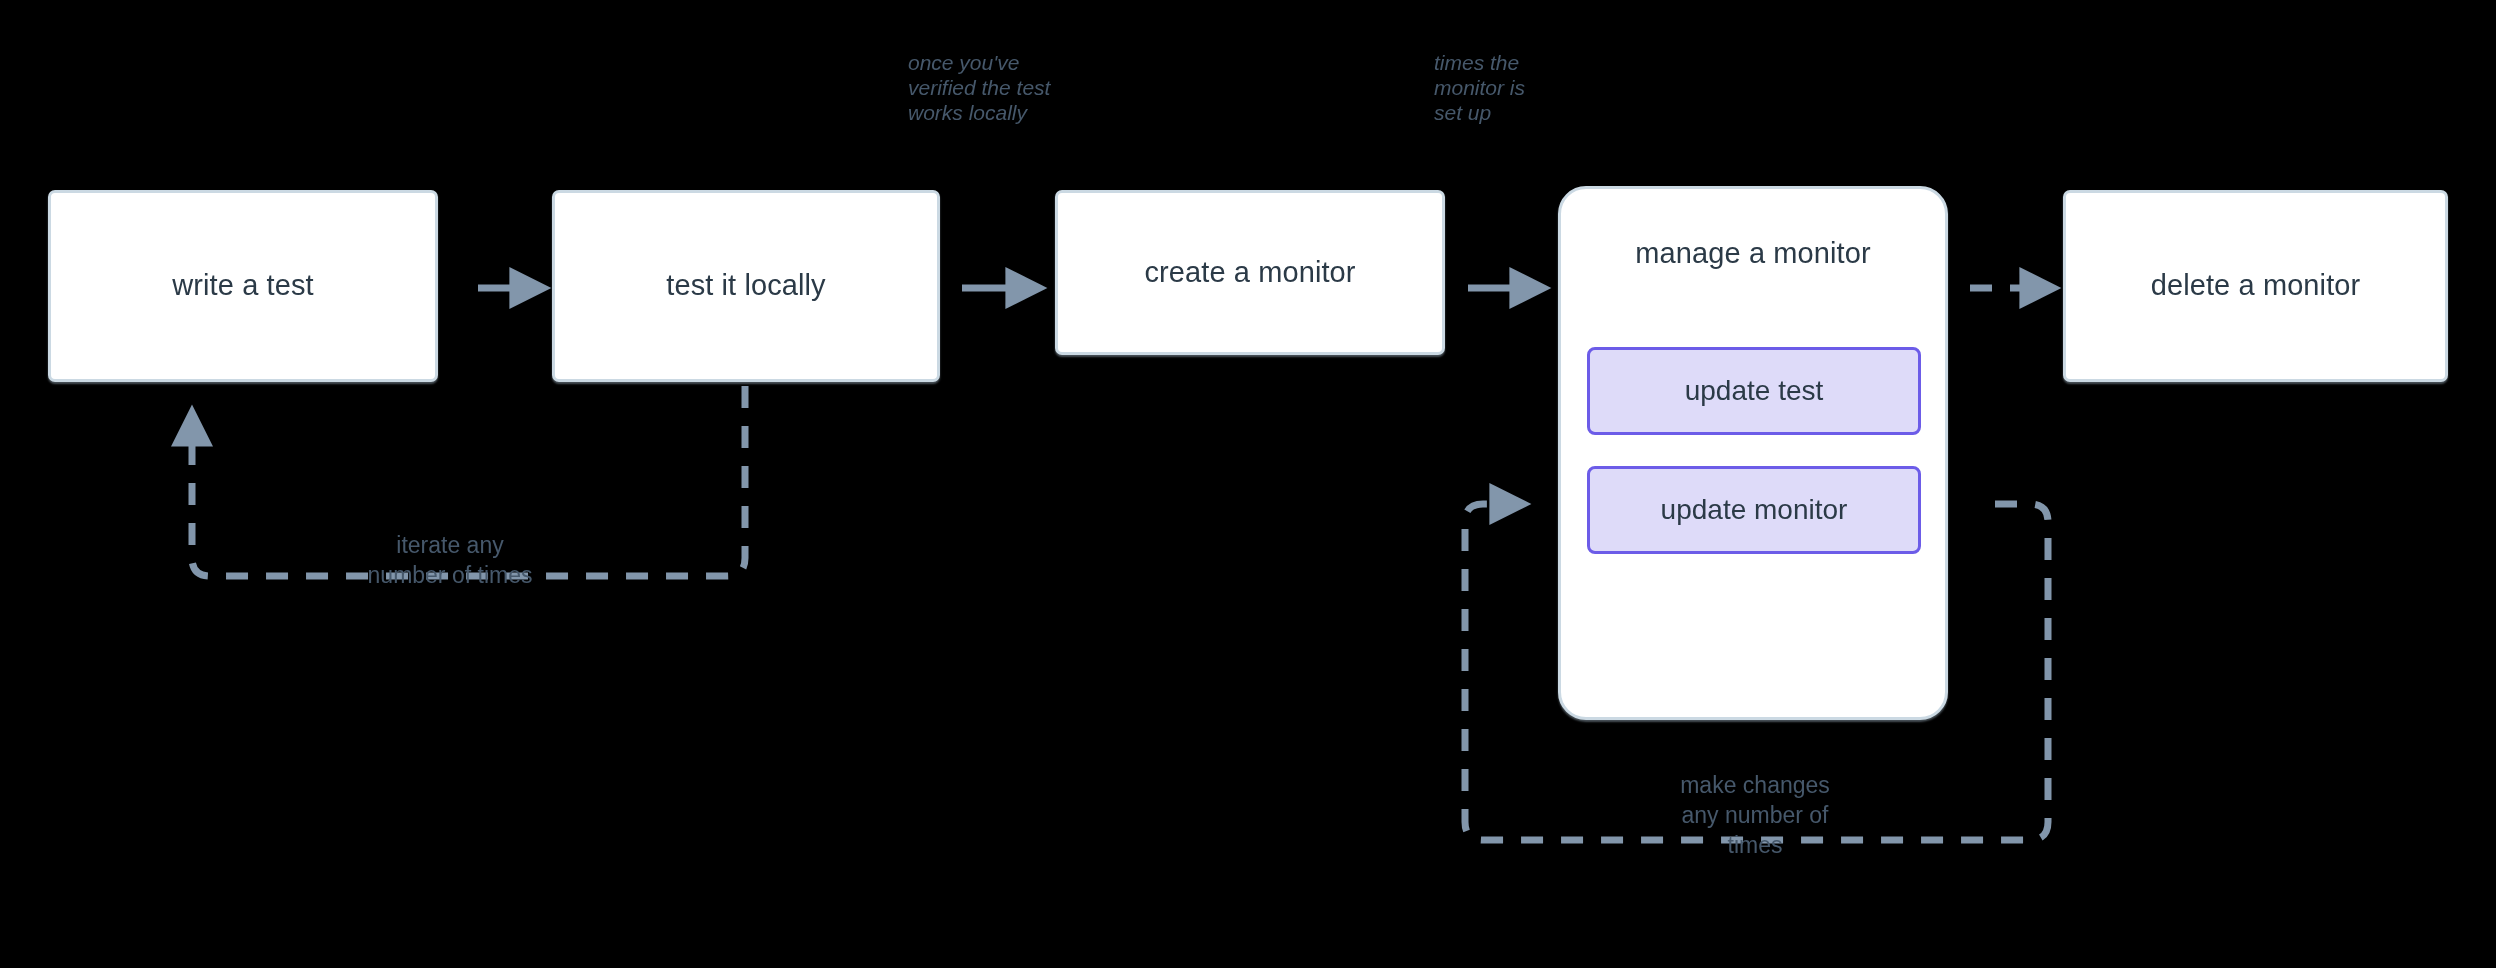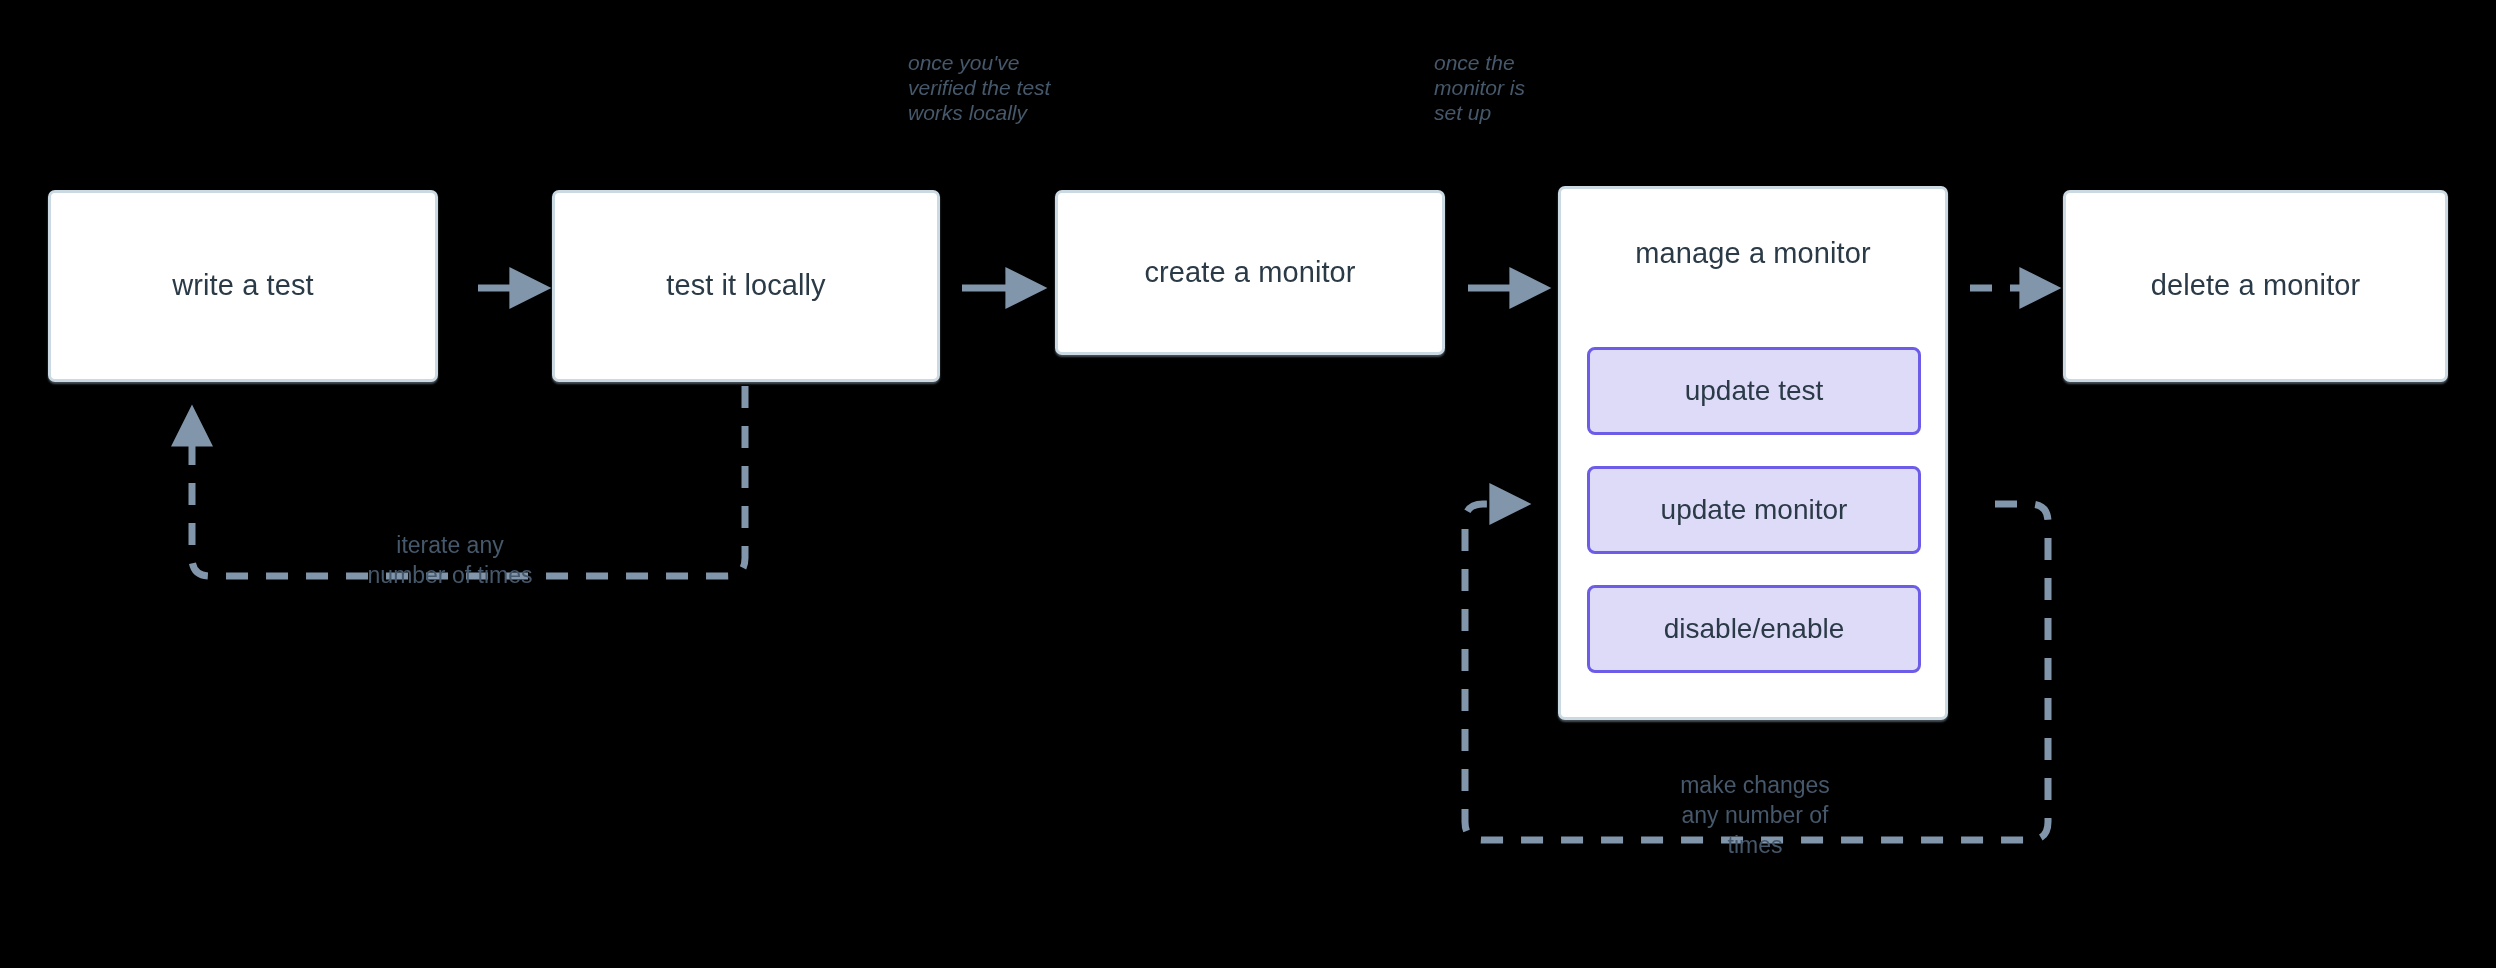--- a/index.html
+++ b/index.html
@@ -114,45 +114,42 @@
   </div>
 
   <div class="node node-simple" style="left:48px; top:190px; width:390px; height:192px;">
     <div class="node-label">write a test</div>
   </div>
 
   <div class="node node-simple" style="left:1055px; top:190px; width:390px; height:165px;">
     <div class="node-label">create a monitor</div>
   </div>
 
-  <div class="node group-node" style="left:1558px; top:186px; width:390px; height:534px;">
+  <div class="node group-node" style="left:1558px; top:186px; width:390px; height:534px;border-radius:28px;">
     <div class="node-label">manage a monitor</div>
 
     <div class="subnode" style="left:26px; top:158px; width:334px; height:88px;">
       <div class="subnode-label">update test</div>
     </div>
 
     <div class="subnode" style="left:26px; top:277px; width:334px; height:88px;">
       <div class="subnode-label">update monitor</div>
     </div>
 
-    <div class="subnode" style="left:26px; top:396px; width:334px; height:88px;">
-      <div class="subnode-label">disable/enable</div>
-    </div>
   </div>
 
   <div class="node node-simple" style="left:2063px; top:190px; width:385px; height:192px;">
     <div class="node-label">delete a monitor</div>
   </div>
 
   <div class="annotation" style="left:908px; top:50px;">once you've
 verified the test
 works locally</div>
 
-  <div class="annotation" style="left:1434px; top:50px;">once the
+  <div class="annotation" style="left:1434px; top:50px;">times the
 monitor is
 set up</div>
 
   <div class="edge-label" style="left:1610px; top:770px; width:290px;">make changes
 any number of
 times</div>
 
   <div class="edge-label" style="left:300px; top:530px; width:300px;">iterate any
 number of times</div>
 

